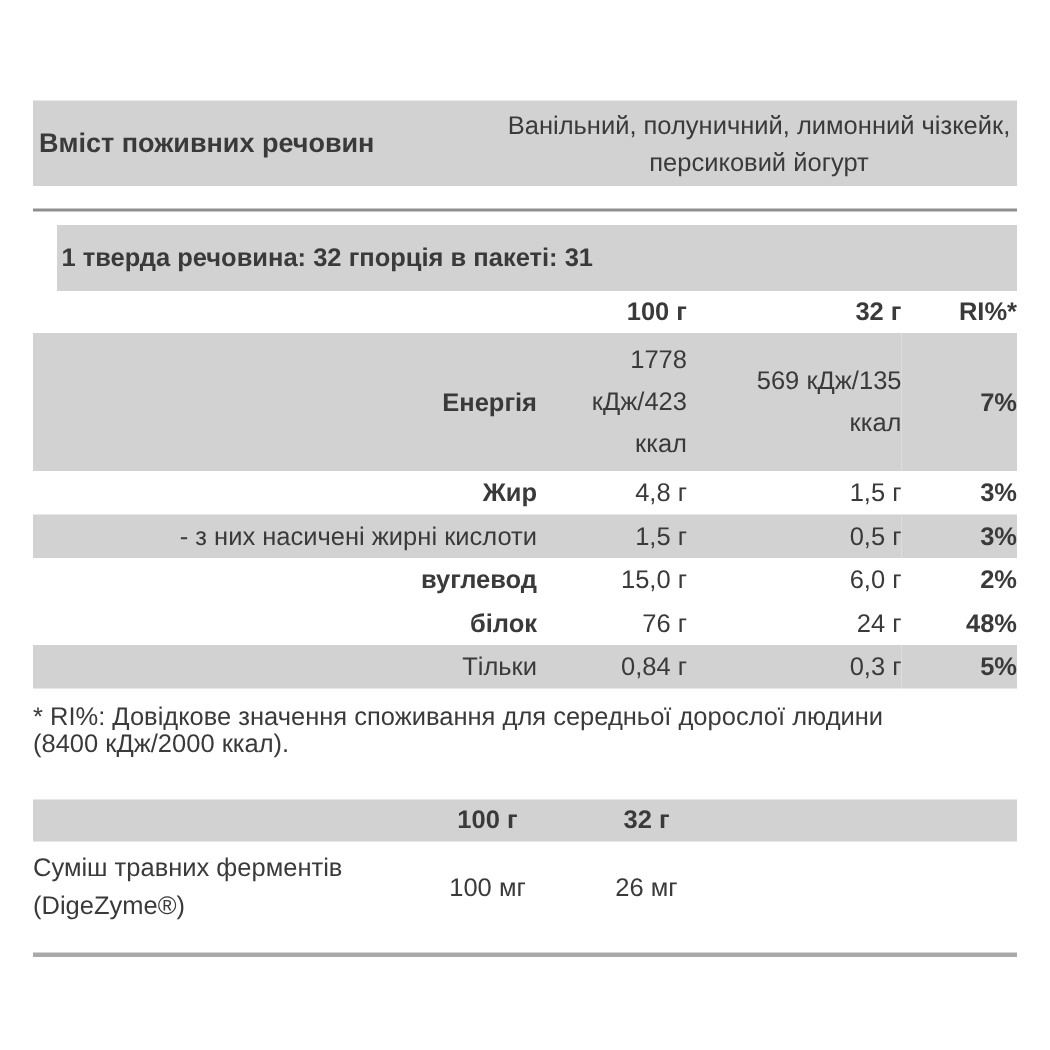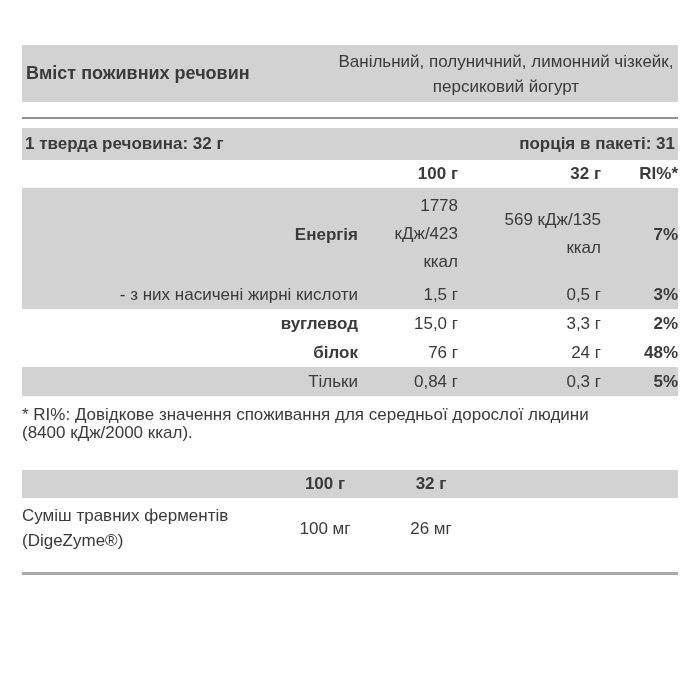--- a/index.html
+++ b/index.html
@@ -4,21 +4,21 @@
 <style>
   html, body {
     margin: 0; padding: 0;
     width: 700px; height: 700px;
     background: #ffffff;
     overflow: hidden;
     font-family: "Liberation Sans", sans-serif;
     color: #3a3a3a;
     -webkit-font-smoothing: antialiased;
   }
-  .page { padding: 45px 22px 0 22px; }
+  .page { padding: 67px 22px 0 22px; }
 
   .band { background: #d2d2d2; }
 
   
   .hdr {
     display: flex; justify-content: space-between; align-items: center;
     height: 57px; padding: 0 4px;
   }
   .hdr-title { font-weight: bold; font-size: 18px; }
   .hdr-flavors {
@@ -26,23 +26,23 @@
     font-size: 17px; line-height: 25px;
   }
 
   .rule-top {
     border: 0; border-top: 2px solid #8f8f8f;
     margin: 15px 0 9px 0;
   }
 
   
   .serving {
-    display: flex; justify-content: space-between; align-items: center;
-    height: 32px; padding: 0 3px;
-    font-weight: bold; font-size: 17px;
+    display: flex; align-items: center;
+    height: 44px; padding: 0 3px;
+    font-weight: bold; font-size: 17px; margin-left: 16px;
   }
 
   
   table.nut {
     width: 100%; border-collapse: collapse;
     font-size: 17px; table-layout: fixed;
   }
   table.nut col.col-label { width: auto; }
   table.nut col.col-100 { width: 100px; }
   table.nut col.col-32  { width: 143px; }
@@ -128,30 +128,36 @@
         <th>RI%*</th>
       </tr>
     </thead>
     <tbody>
       <tr class="gray row-energy">
         <td class="lbl bold">Енергія</td>
         <td class="num"><span class="wrapbox w80">1778 кДж/423 ккал</span></td>
         <td class="num"><span class="wrapbox w118">569 кДж/135 ккал</span></td>
         <td class="num bold">7%</td>
       </tr>
+      <tr>
+        <td class="lbl bold">Жир</td>
+        <td class="num">4,8 г</td>
+        <td class="num">1,5 г</td>
+        <td class="num bold">3%</td>
+      </tr>
       <tr class="gray">
         <td class="lbl">- з них насичені жирні кислоти</td>
         <td class="num">1,5 г</td>
         <td class="num">0,5 г</td>
         <td class="num bold">3%</td>
       </tr>
       <tr>
         <td class="lbl bold">вуглевод</td>
         <td class="num">15,0 г</td>
-        <td class="num">3,3 г</td>
+        <td class="num">6,0 г</td>
         <td class="num bold">2%</td>
       </tr>
       <tr>
         <td class="lbl bold">білок</td>
         <td class="num">76 г</td>
         <td class="num">24 г</td>
         <td class="num bold">48%</td>
       </tr>
       <tr class="gray">
         <td class="lbl">Тільки</td>

